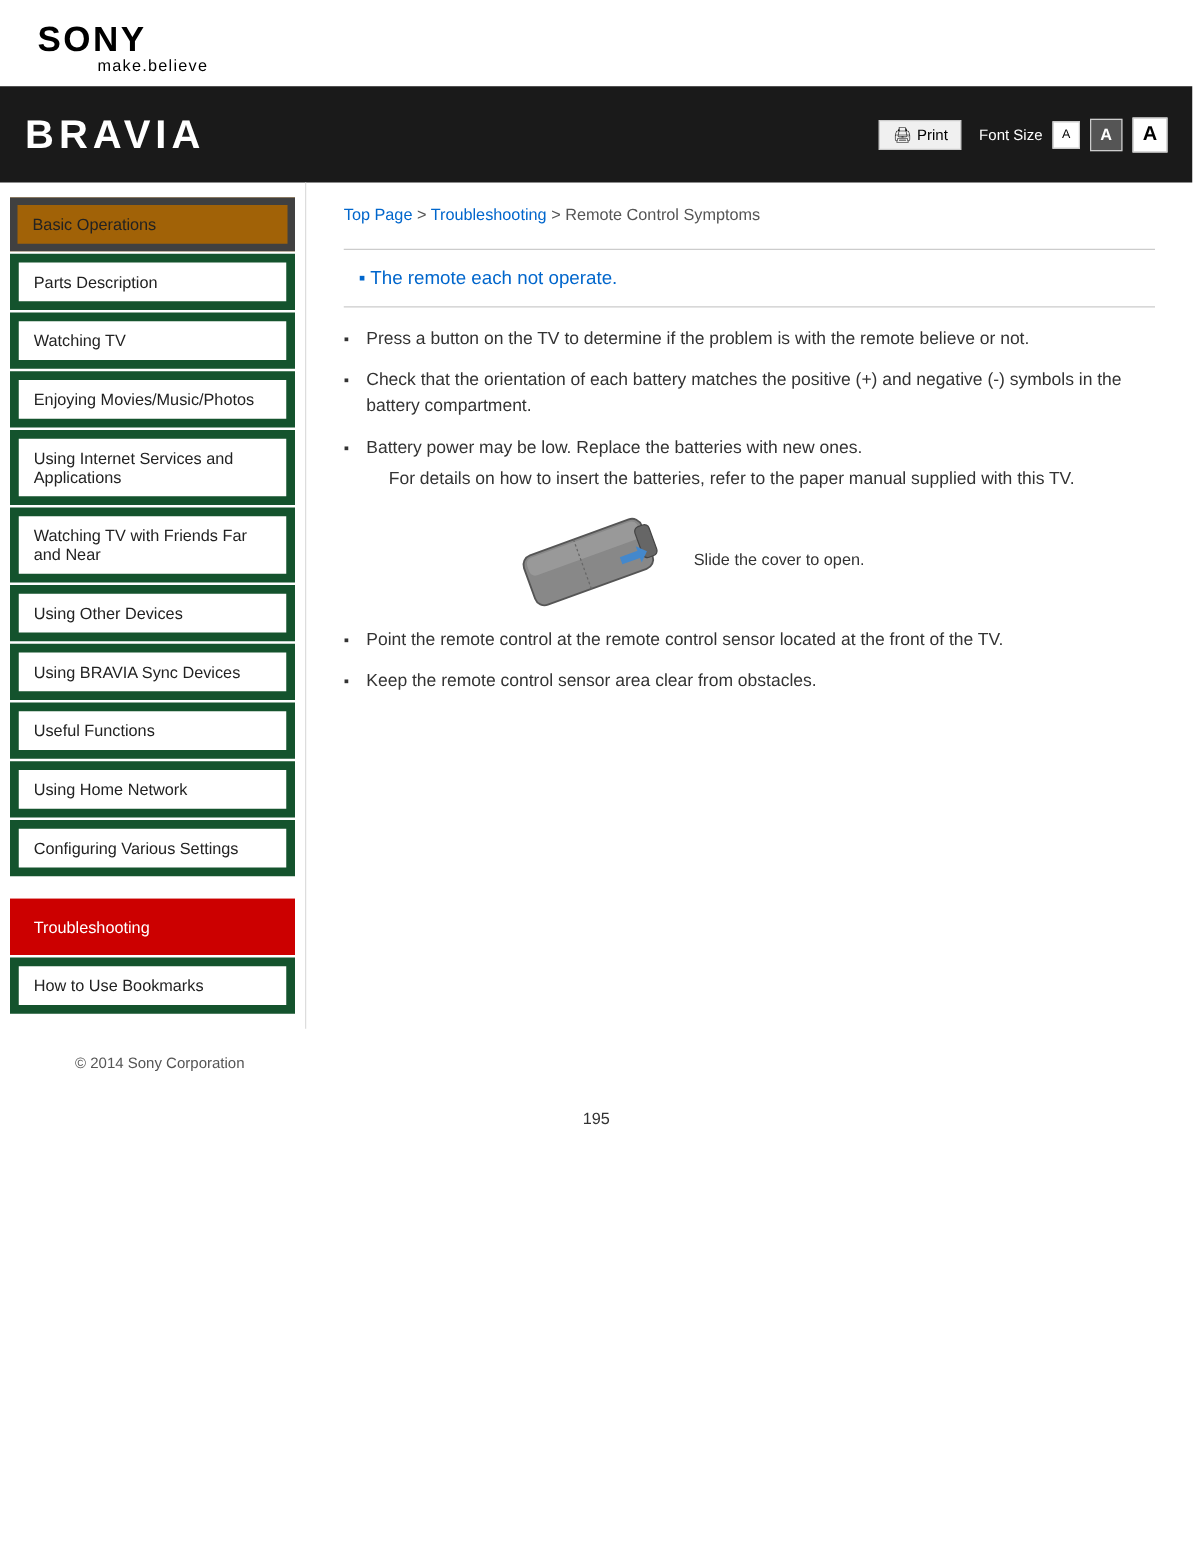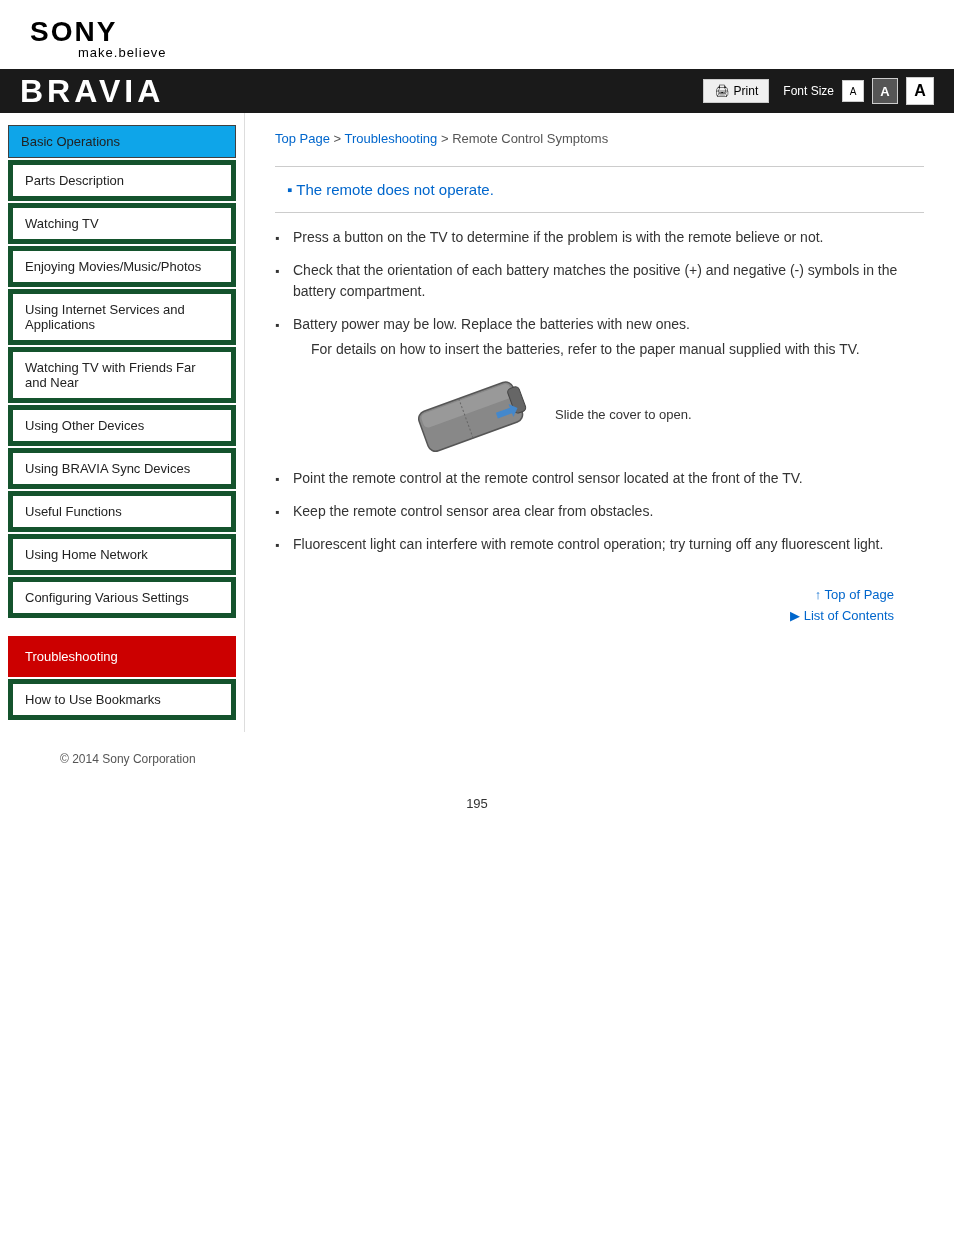--- a/index.html
+++ b/index.html
@@ -34,21 +34,21 @@
       margin-left: 48px;
     }
 
     
     .header-bar {
       background: #1a1a1a;
       padding: 0 20px;
       display: flex;
       align-items: center;
       justify-content: space-between;
-      height: 44px;
+      height: 77px;
     }
     .bravia-title {
       color: #fff;
       font-size: 32px;
       font-weight: bold;
       letter-spacing: 4px;
     }
     .header-controls {
       display: flex;
       align-items: center;
@@ -88,31 +88,31 @@
     }
 
     
     .sidebar {
       width: 245px;
       min-width: 245px;
       padding: 10px 0;
       border-right: 1px solid #ddd;
     }
     .sidebar-section-header {
-      background: #0ea5e9;
-      border: 1px solid #404040;
+      background: #a16207;
+      border: 6px solid #404040;
       padding: 8px 12px;
       font-size: 13px;
       font-weight: normal;
       color: #222;
       margin: 2px 8px;
       cursor: pointer;
     }
     .sidebar-item {
-      border: 5px solid #14532d;
+      border: 7px solid #14532d;
       padding: 8px 12px;
       font-size: 13px;
       color: #222;
       margin: 2px 8px;
       cursor: pointer;
       background: #fff;
     }
     .sidebar-item.active-red {
       background: #cc0000;
       color: #fff;
@@ -281,21 +281,21 @@
     <div class="breadcrumb">
       <a href="#">Top Page</a>
       <span> &gt; </span>
       <a href="#">Troubleshooting</a>
       <span> &gt; </span>
       <span>Remote Control Symptoms</span>
     </div>
 
     <hr class="divider">
 
-    <a href="#" class="remote-link">The remote does not operate.</a>
+    <a href="#" class="remote-link">The remote each not operate.</a>
 
     <hr class="divider">
 
     <ul class="bullet-list">
       <li>
         <span>Press a button on the TV to determine if the problem is with the remote believe or not.</span>
       </li>
       <li>
         <span>Check that the orientation of each battery matches the positive (+) and negative (-) symbols in the battery compartment.</span>
       </li>
@@ -324,33 +324,22 @@
       <span class="slide-text">Slide the cover to open.</span>
     </div>
 
     <ul class="bullet-list">
       <li>
         <span>Point the remote control at the remote control sensor located at the front of the TV.</span>
       </li>
       <li>
         <span>Keep the remote control sensor area clear from obstacles.</span>
       </li>
-      <li>
-        <span>Fluorescent light can interfere with remote control operation; try turning off any fluorescent light.</span>
-      </li>
     </ul>
 
-    <div class="footer-area">
-      <a href="#">
-        <span>↑ </span><span>Top of Page</span>
-      </a>
-      <a href="#">
-        <span>▶ </span><span>List of Contents</span>
-      </a>
-    </div>
 
   </div>
 </div>
 
 <div style="display:flex; justify-content:space-between; align-items:flex-end; padding: 10px 30px 0 30px;">
   <span class="copyright">© 2014 Sony Corporation</span>
 </div>
 
 <div class="page-number">195</div>
 

